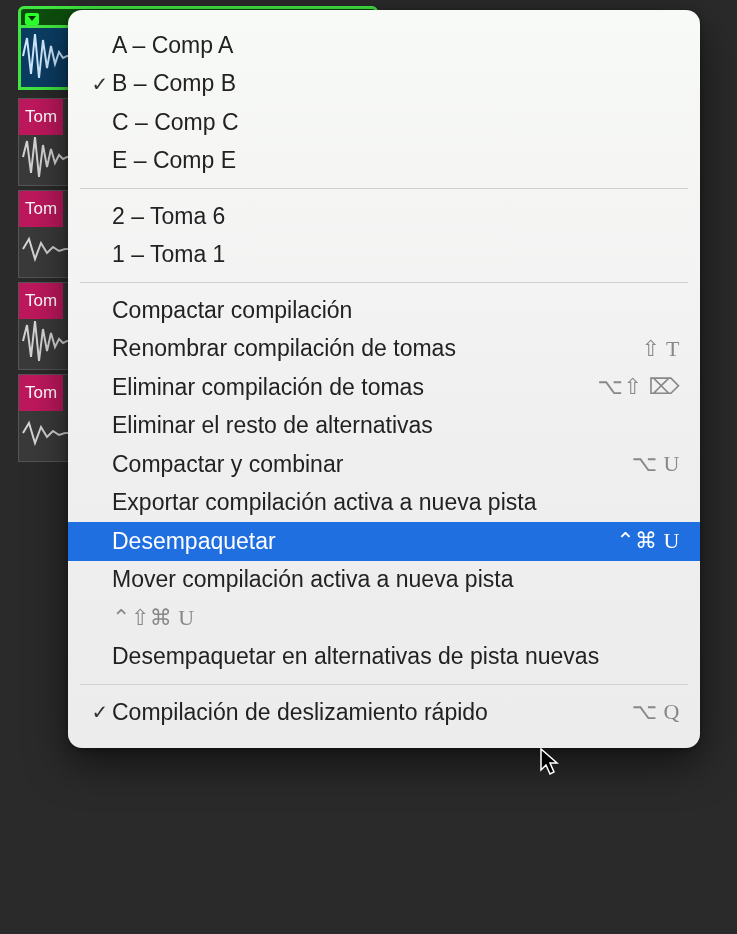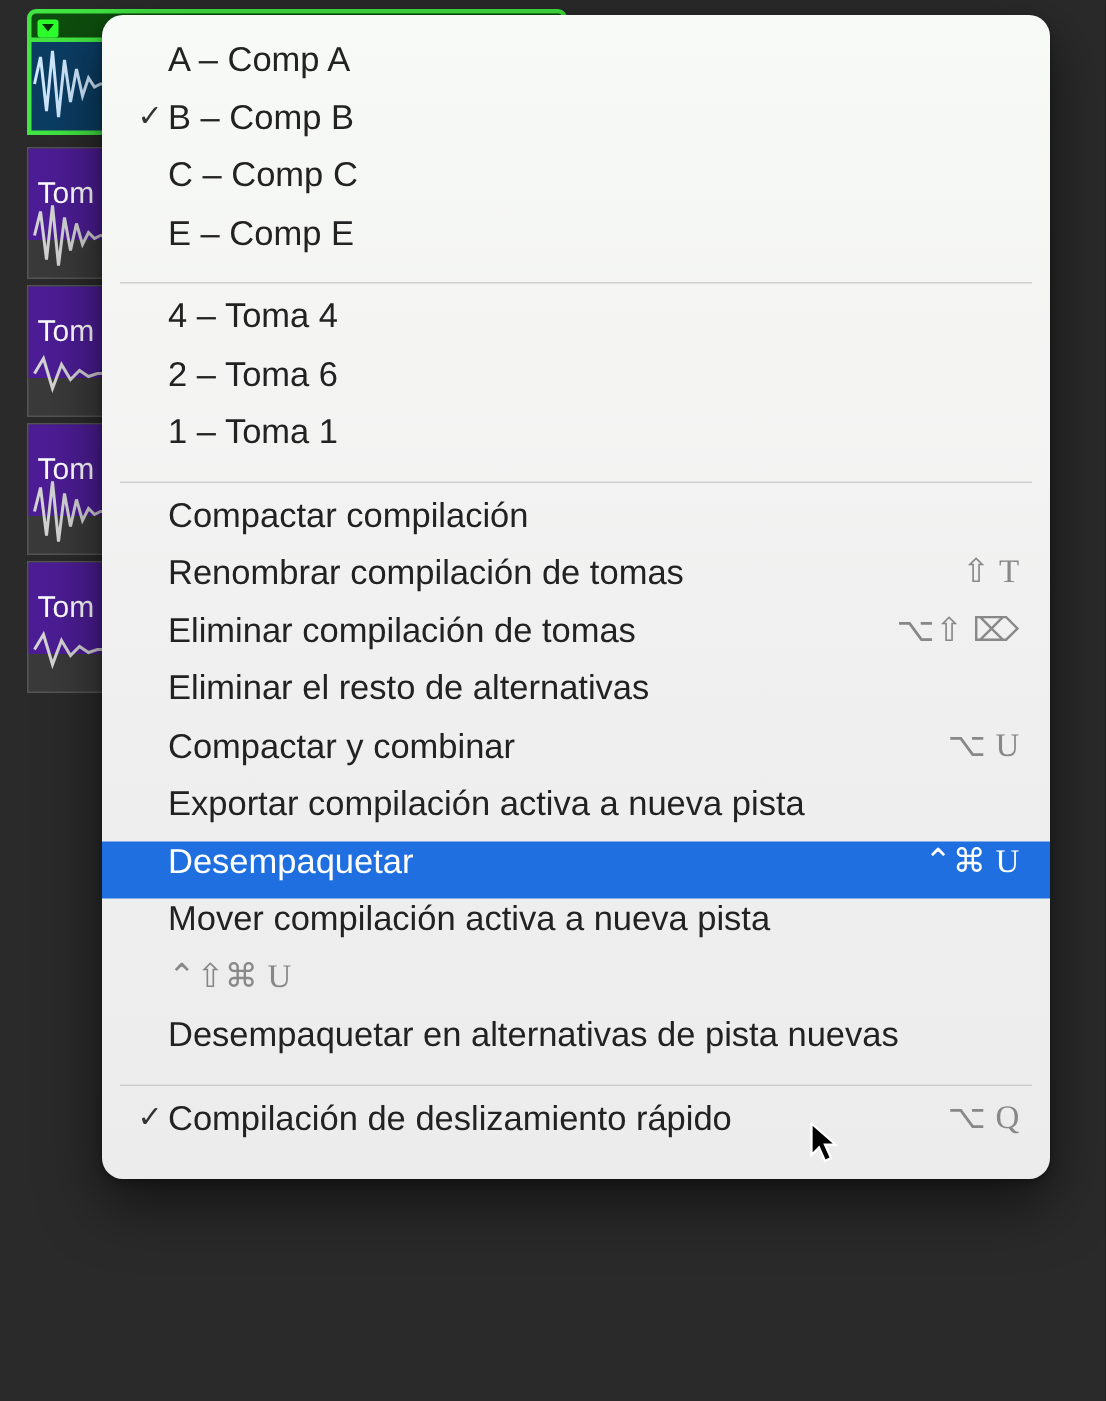--- a/index.html
+++ b/index.html
@@ -6,26 +6,26 @@
 .app{position:relative;width:737px;height:934px;background:#2a2a2a}
 
 
 .tracks{position:absolute;left:18px;top:6px;width:200px}
 .take-header{position:absolute;left:0;top:0;width:360px;height:22px;background:#0d4d0d;border:3px solid #42e642;border-radius:6px 6px 0 0;box-sizing:border-box}
 .take-toggle{position:absolute;left:4px;top:4px;width:14px;height:12px;background:#2dff2d;border-radius:2px}
 .take-toggle::after{content:"";position:absolute;left:3px;top:3px;border-left:4px solid transparent;border-right:4px solid transparent;border-top:5px solid #003300}
 .main-wave{position:absolute;left:0;top:22px;width:60px;height:62px;background:#0b3d63;border:3px solid #42e642;border-top:none;border-right:none;box-sizing:border-box}
 .main-wave svg{display:block}
 .take-lane{position:absolute;left:0;width:60px;height:88px;background:#3a3a3a;border:1px solid #555;box-sizing:border-box}
-.take-label{color:#fff;font-size:20px;background:#4c1d95;padding:19px 6px;display:inline-block;max-width:100%;overflow:hidden}
+.take-label{color:#fff;font-size:17px;background:#be185d;padding:8px 6px;display:inline-block;max-width:100%;overflow:hidden}
 .take-wave{position:absolute;left:2px;bottom:4px}
 
 
 .menu{position:absolute;left:68px;top:10px;width:632px;border-radius:14px;background:linear-gradient(180deg,#f8faf7 0%,#efefef 60%,#ececec 100%);box-shadow:0 16px 40px rgba(0,0,0,.55),0 2px 6px rgba(0,0,0,.3);padding:16px 0}
-.menu-row{display:flex;height:38.5px;padding:0 20px 0 20px;color:#222;font-size:23px;position:relative}
+.menu-row{display:flex;align-items:center;height:38.5px;padding:0 20px 0 20px;color:#222;font-size:23px;position:relative}
 .menu-row .check{width:24px;text-align:center;color:#333;font-size:20px}
 .menu-row .label{flex:1;white-space:nowrap;overflow:hidden}
 .menu-row .shortcut{color:#888;font-size:22px;font-family:-apple-system;letter-spacing:0.5px}
 .menu-row.highlighted{background:#1f6fe0;color:#fff}
 .menu-row.highlighted .shortcut{color:#fff}
 .menu-sep{height:1px;background:#cfcfcf;margin:8px 12px}
 
 
 .cursor{position:absolute;left:540px;top:748px;width:22px;height:28px;pointer-events:none}
 .cursor svg{display:block}
@@ -84,24 +84,20 @@
     <span class="check"></span>
     <span class="label">C – Comp C</span>
   </div>
   <div class="menu-row">
     <span class="check"></span>
     <span class="label">E – Comp E</span>
   </div>
 
   <div class="menu-sep"></div>
 
-  <div class="menu-row">
-    <span class="check"></span>
-    <span class="label">4 – Toma 4</span>
-  </div>
   <div class="menu-row">
     <span class="check"></span>
     <span class="label">2 – Toma 6</span>
   </div>
   <div class="menu-row">
     <span class="check"></span>
     <span class="label">1 – Toma 1</span>
   </div>
 
   <div class="menu-sep"></div>

